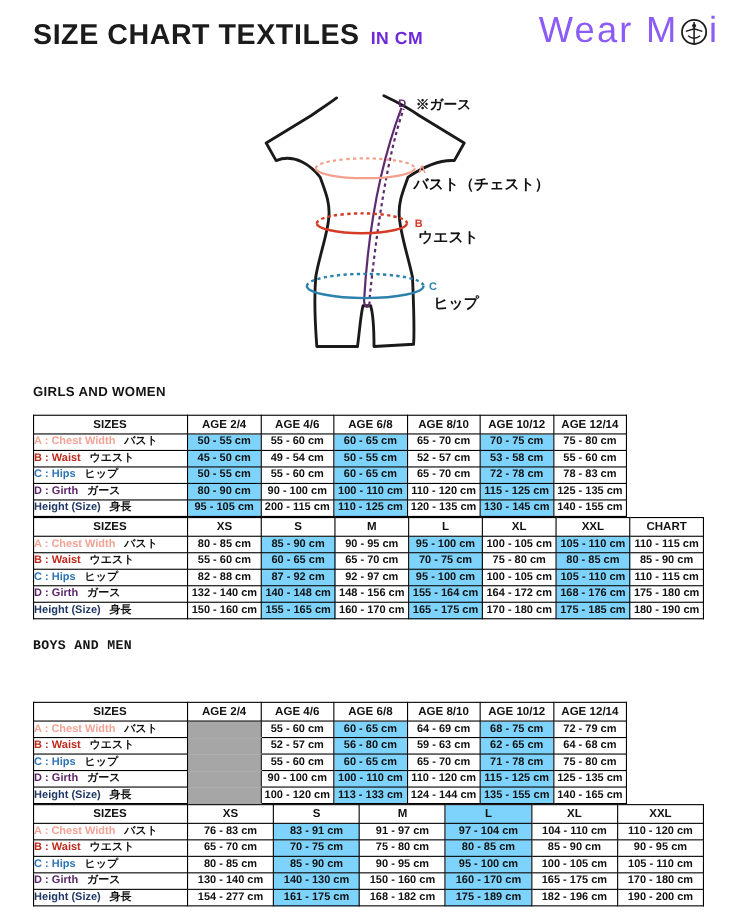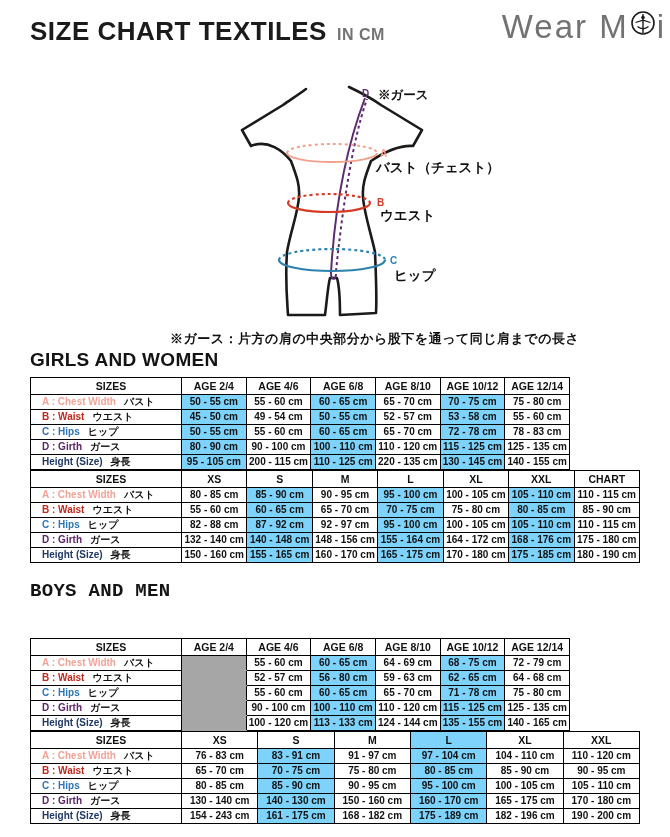--- a/index.html
+++ b/index.html
@@ -3,44 +3,44 @@
 <meta charset="utf-8">
 <style>
   html,body { margin:0; padding:0; background:#fff; }
   #page {
     position:relative; width:670px; height:837px; background:#ffffff;
     font-family:"Liberation Sans", sans-serif; color:#111; overflow:hidden;
   }
   
   .header-row { position:absolute; left:30px; top:16px; display:flex; align-items:baseline; gap:10px; }
   .page-title { font-size:26px; font-weight:bold; letter-spacing:.5px; color:#1b1b1b; }
-  .page-title-suffix { font-size:16px; font-weight:bold; color:#737373; letter-spacing:.5px;text-align:center; }
-  .logo { position:absolute; right:4px; top:8px; display:flex; 
-          font-size:33px; letter-spacing:2px; color:#737373; font-weight:normal; }
+  .page-title-suffix { font-size:16px; font-weight:bold; color:#6d28d9; letter-spacing:.5px;text-align:center; }
+  .logo { position:absolute; right:16px; top:8px; display:flex; align-items:center;
+          font-size:33px; letter-spacing:2px; color:#8b5cf6; font-weight:normal; }
   .logo .logo-o { display:inline-flex; margin:0 1px; position:relative; top:2px; }
   
   .diagram { position:absolute; left:228px; top:83px; }
   svg { overflow:visible; }
   svg text { font-family:"Liberation Sans", sans-serif; font-weight:bold; }
   .note { position:absolute; left:170px; top:330px; font-size:13px; font-weight:bold;
           color:#111; letter-spacing:.5px; white-space:nowrap; }
   
-  .section-title { position:absolute; left:30px; font-size:19px; font-weight:bold; letter-spacing:.3px; color:#141414; }
+  .section-title { position:absolute; left:30px; font-size:12px; font-weight:bold; letter-spacing:.3px; color:#141414; }
   #girls-title { top:349px; }
   #boys-title  { top:580px;font-family:Liberation Mono, monospace; }
   
   table { position:absolute; border-collapse:collapse; table-layout:fixed; background:#fff; border:1.5px solid #000; }
   #t00 { left:30px; top:377px; width:540px; }
   #t01 { left:30px; top:470px; width:610px; }
   #t10 { left:30px; top:638px; width:540px; }
   #t11 { left:30px; top:731px; width:610px; }
   th, td { border:1px solid #000; font-size:10px; text-align:center; padding:0 1px; line-height:1.15; color:#111; }
   th { height:16px; font-size:10.5px; font-weight:bold; }
   td { height:14px; font-weight:bold; }
-  .label-col { width:138px; text-align:left; padding-left:11px; }
+  .label-col { width:138px; text-align:left; padding-left:0; }
   th.label-col { text-align:center; }
   td .lbl-jp { color:#111; margin-left:8px; }
   td.shaded, th.shaded { background:#7dd3fc; }
   td.disabled { background:#a6a6a6; border-top-color:#a6a6a6; border-bottom-color:#a6a6a6; }
 </style>
 </head>
 <body>
 
 <div id="page">
 
@@ -110,21 +110,20 @@
       <text x="149" y="123" font-size="10" fill="#D63B25">B</text>
       <text x="162" y="181" font-size="10" fill="#2C82AD">C</text>
 
       <text x="150" y="16" font-size="12.5" fill="#111">※ガース</text>
       <text x="148" y="89" font-size="13.5" fill="#111">バスト（チェスト）</text>
       <text x="152" y="137" font-size="13.5" fill="#111">ウエスト</text>
       <text x="166" y="197" font-size="13.5" fill="#111">ヒップ</text>
     </svg>
   </div>
 
-  <div class="note">※ガース：片方の肩の中央部分から股下を通って同じ肩までの長さ</div>
 
   <div class="section-title" id="girls-title">GIRLS AND WOMEN</div>
   <table id="t00">
       <thead>
         <tr>
           <th class="label-col">SIZES</th>
           <th>AGE 2/4</th>
           <th>AGE 4/6</th>
           <th>AGE 6/8</th>
           <th>AGE 8/10</th>
@@ -167,21 +166,21 @@
           <td class="shaded">100 - 110 cm</td>
           <td>110 - 120 cm</td>
           <td class="shaded">115 - 125 cm</td>
           <td>125 - 135 cm</td>
         </tr>
         <tr>
           <td class="label-col"><span class="lbl-en" style="color: rgb(31, 56, 100);">Height (Size)</span><span class="lbl-jp">身長</span></td>
           <td class="shaded">95 - 105 cm</td>
           <td>200 - 115 cm</td>
           <td class="shaded">110 - 125 cm</td>
-          <td>220 - 135 cm</td>
+          <td>120 - 135 cm</td>
           <td class="shaded">130 - 145 cm</td>
           <td>140 - 155 cm</td>
         </tr>
       </tbody>
     </table>
   <table id="t01">
       <thead>
         <tr>
           <th class="label-col">SIZES</th>
           <th>XS</th>
@@ -352,21 +351,21 @@
           <td class="label-col"><span class="lbl-en" style="color: rgb(91, 36, 104);">D : Girth</span><span class="lbl-jp">ガース</span></td>
           <td>130 - 140 cm</td>
           <td class="shaded">140 - 130 cm</td>
           <td>150 - 160 cm</td>
           <td class="shaded">160 - 170 cm</td>
           <td>165 - 175 cm</td>
           <td>170 - 180 cm</td>
         </tr>
         <tr>
           <td class="label-col"><span class="lbl-en" style="color: rgb(31, 56, 100);">Height (Size)</span><span class="lbl-jp">身長</span></td>
-          <td>154 - 243 cm</td>
+          <td>154 - 277 cm</td>
           <td class="shaded">161 - 175 cm</td>
           <td>168 - 182 cm</td>
           <td class="shaded">175 - 189 cm</td>
           <td>182 - 196 cm</td>
           <td>190 - 200 cm</td>
         </tr>
       </tbody>
     </table>
 
 </div>

